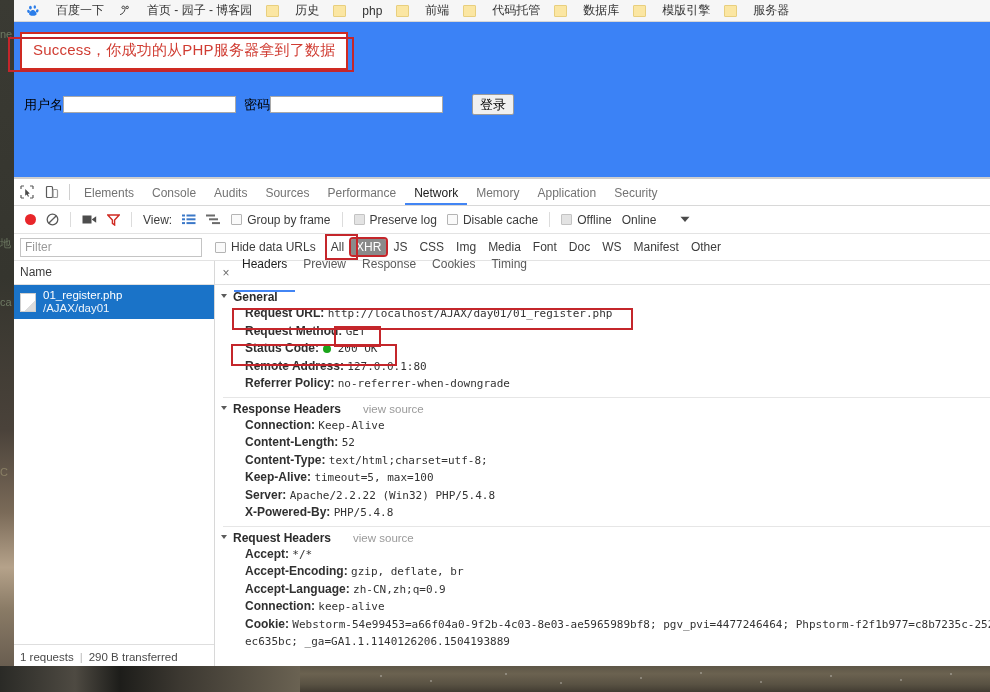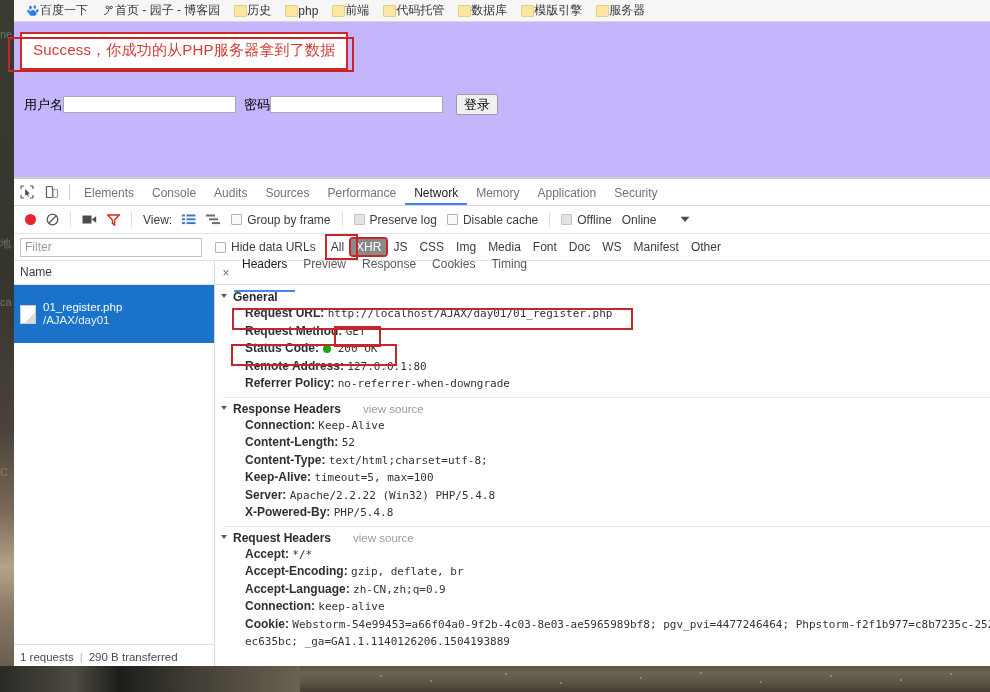--- a/index.html
+++ b/index.html
@@ -41,33 +41,33 @@
     background: #ffffff;
     overflow: hidden;
   }
 
   
   .bookmarks {
     height: 22px; background: #f6f6f6; border-bottom: 1px solid #d6d6d6;
     display: flex; align-items: center; padding-left: 6px; box-sizing: border-box;
   }
   .bm {
-    display: flex; align-items: center; gap: 0;
+    display: flex; align-items: center; gap: 16px;
     padding: 0 7px; height: 20px; cursor: default;
     color: #333; font-size: 12px; white-space: nowrap;
   }
   .bm-folder {
     width: 11px; height: 10px; background: #fbe6a2; border: 1px solid #e8cf7e;
     border-radius: 1px; flex: none;
   }
   .bm-ico { width: 13px; height: 13px; flex: none; display:block; }
 
   
   .page {
-    height: 155px; background: #c4b5fd; position: relative;
+    height: 155px; background: #3b82f6; position: relative;
     border-bottom: 1px solid #cfcfcf;
   }
   .success-box {
     position: absolute; left: 6px; top: 10px;
     border: 2px solid #cf2a22; background: #fff;
     padding: 7px 11px 8px 11px;
   }
   .success-text {
     color: #d03c32; font-size: 15px; font-family: "Liberation Sans", sans-serif;
     white-space: nowrap; letter-spacing: .2px;
@@ -78,21 +78,21 @@
   }
   .loginform .lbl { white-space: nowrap; }
   .loginform input[type=text], .loginform input[type=password] {
     height: 17px; border: 1px solid #a9a9a9; background:#fff;
     font-size: 12px; padding: 1px 2px; box-sizing: border-box;
     font-family: "Liberation Sans", sans-serif;
   }
   .inp-user { width: 173px; }
   .inp-pass { width: 173px; }
   .btn-login {
-    margin-left: 13px; height: 21px; min-width: 42px;
+    margin-left: 29px; height: 21px; min-width: 42px;
     background: #f0f0f0; border: 1px solid #9b9b9b; border-radius: 2px;
     font-size: 13px; color: #000; cursor: default;
     font-family: "Liberation Sans", sans-serif;
   }
 
   
   .devtools {
     position: absolute; left: 0; top: 178px; width: 976px; height: 490px;
     background: #fff; border-top: 1px solid #cdcdcd; box-sizing: border-box;
     display: flex; flex-direction: column;
@@ -148,21 +148,21 @@
     width: 200px; border-right: 1px solid #d8d8d8; display: flex; flex-direction: column;
     flex: none; background: #fff;
   }
   .req-head {
     height: 23px; line-height: 23px; font-size: 12px; color: #3c3c3c;
     padding-left: 6px; border-bottom: 1px solid #e0e0e0; background: #fff;
   }
   .req-rows { flex: 1; overflow: hidden; }
   .req-row {
     display: flex; align-items: center; gap: 7px;
-    height: 34px; padding: 12px 6px; background: #1a73c8; color: #fff;
+    height: 34px; padding: 0 6px; background: #1a73c8; color: #fff;
   }
   .req-filemark {
     width: 14px; height: 17px; background: linear-gradient(135deg,#fff 65%,#dcdcdc 65%);
     border: 1px solid #cfcfcf; flex: none;
   }
   .req-texts { line-height: 13px; font-size: 11.5px; }
   .req-sub { opacity: .92; }
   .req-status {
     height: 23px; border-top: 1px solid #dedede; display: flex; align-items: center;
     padding-left: 6px; font-size: 11.5px; color: #4a4a4a; gap:6px;

